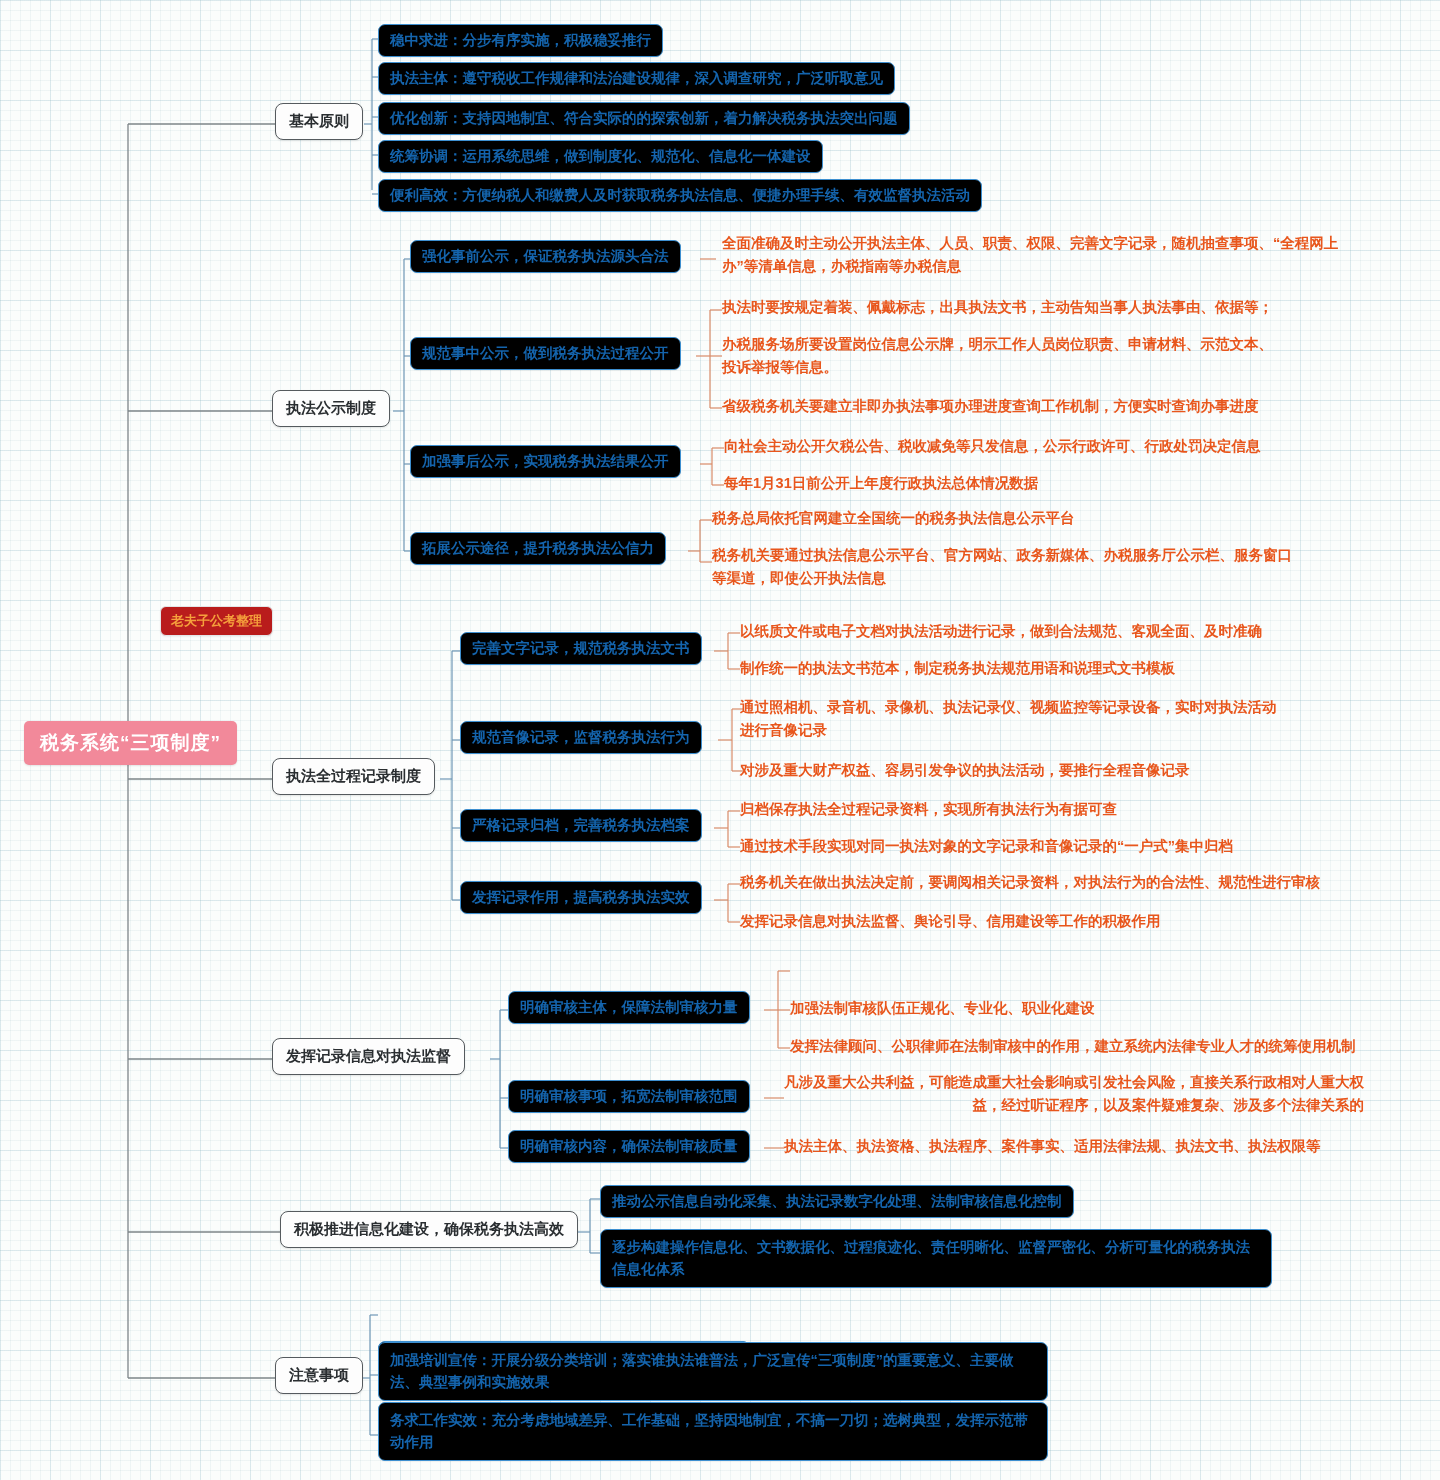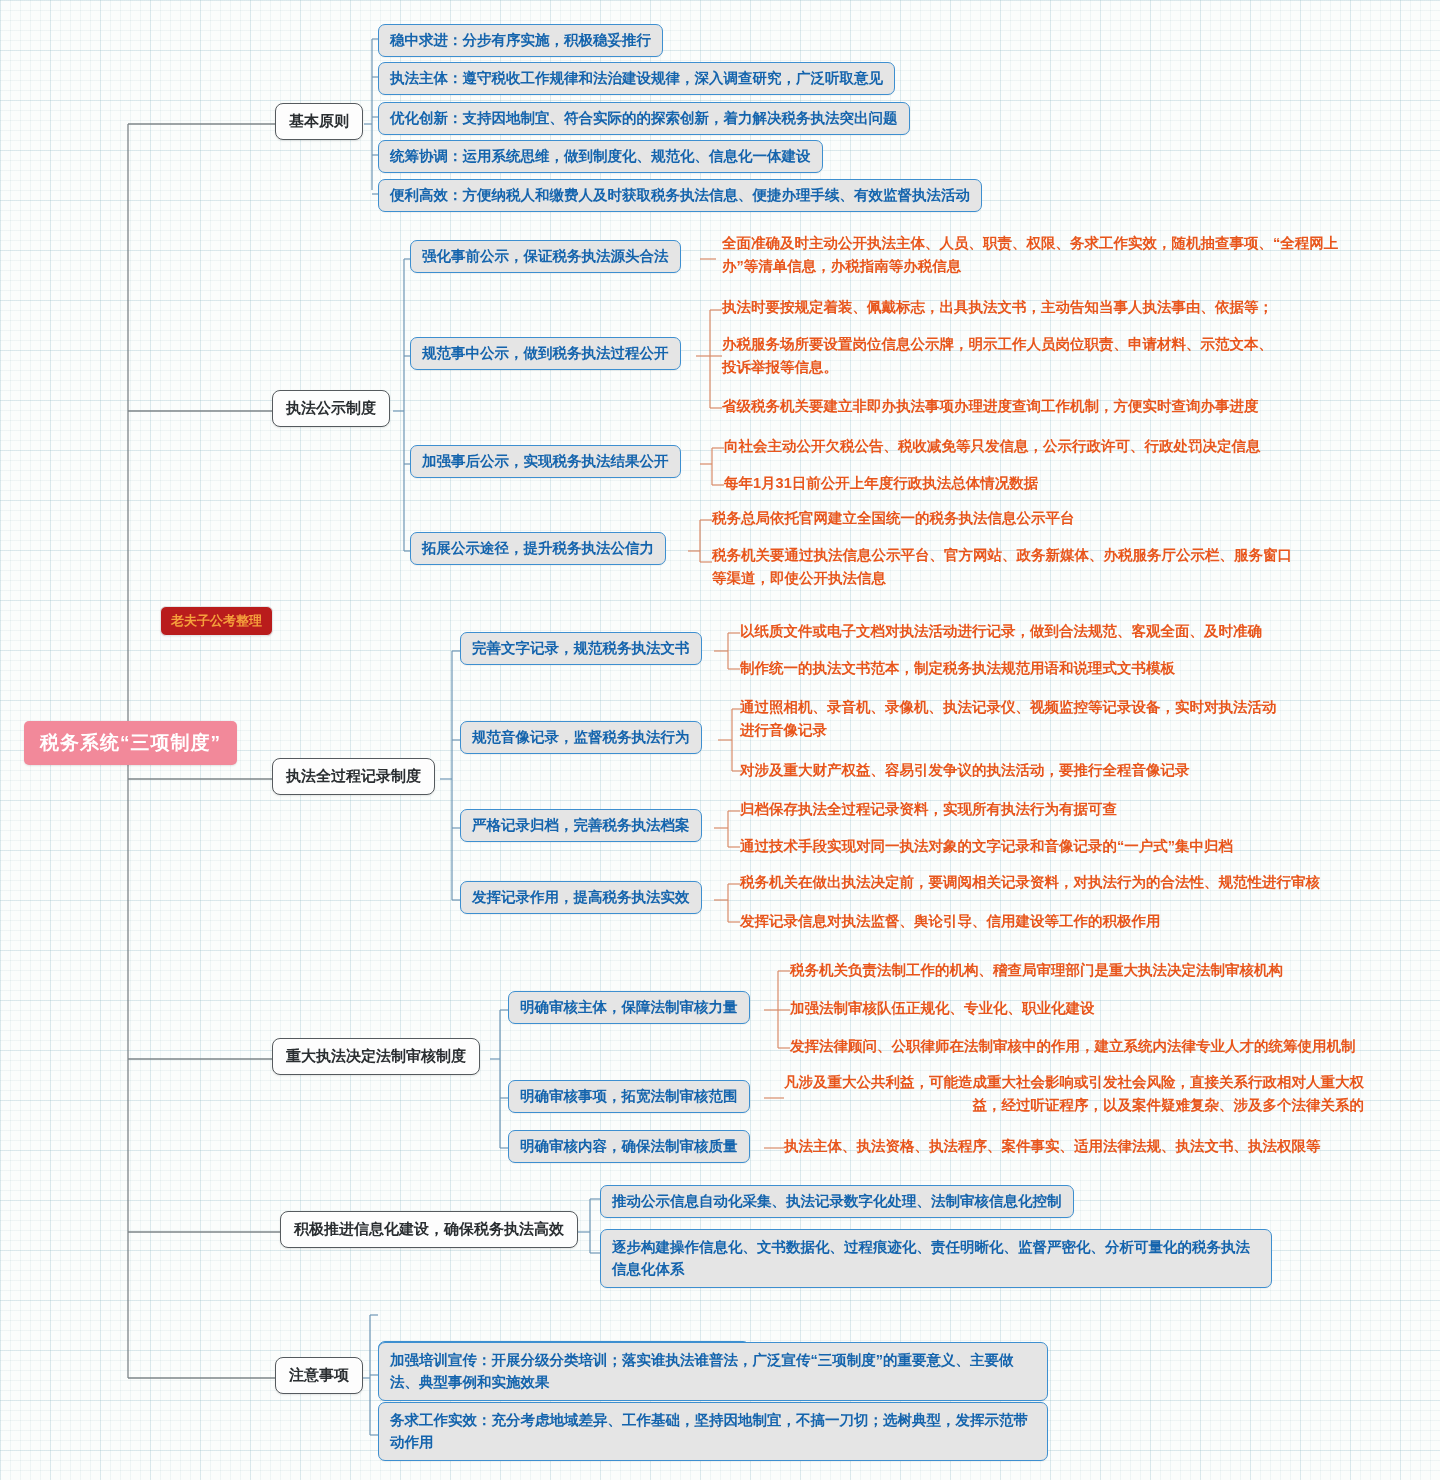--- a/index.html
+++ b/index.html
@@ -25,21 +25,21 @@
     padding:9px 16px;box-shadow:0 1px 2px rgba(0,0,0,.10);
   }
   
   .lv2{
     background:#fdfdfd;border:1.6px solid #555a5e;border-radius:8px;
     color:#2a2e31;font-size:15px;font-weight:bold;padding:8px 13px;
     box-shadow:0 1px 2px rgba(0,0,0,.10);
   }
   
   .lv3{
-    background:#e5e5e5;border:1.4px solid #3d8fd0;border-radius:7px;
+    background:#000000;border:1.4px solid #3d8fd0;border-radius:7px;
     color:#1464ad;font-size:14.5px;font-weight:bold;padding:6px 11px;
     box-shadow:0 1px 1px rgba(0,0,0,.05);
   }
   .lv3.wide{white-space:normal;line-height:1.55;}
   
   .leaf{
     color:#e8561c;font-size:14.5px;font-weight:bold;line-height:1.62;
     white-space:normal;
   }
   
@@ -162,21 +162,21 @@
 
   <div class="node lv3" style="left:378px;top:24px;">稳中求进：分步有序实施，积极稳妥推行</div>
   <div class="node lv3" style="left:378px;top:62px;">执法主体：遵守税收工作规律和法治建设规律，深入调查研究，广泛听取意见</div>
   <div class="node lv3" style="left:378px;top:102px;">优化创新：支持因地制宜、符合实际的的探索创新，着力解决税务执法突出问题</div>
   <div class="node lv3" style="left:378px;top:140px;">统筹协调：运用系统思维，做到制度化、规范化、信息化一体建设</div>
   <div class="node lv3" style="left:378px;top:179px;">便利高效：方便纳税人和缴费人及时获取税务执法信息、便捷办理手续、有效监督执法活动</div>
 
   <div class="node lv2" style="left:272px;top:390px;">执法公示制度</div>
 
   <div class="node lv3" style="left:410px;top:240px;">强化事前公示，保证税务执法源头合法</div>
-  <div class="node leaf" style="left:722px;top:232px;width:620px;">全面准确及时主动公开执法主体、人员、职责、权限、务求工作实效，随机抽查事项、“全程网上办”等清单信息，办税指南等办税信息</div>
+  <div class="node leaf" style="left:722px;top:232px;width:620px;">全面准确及时主动公开执法主体、人员、职责、权限、完善文字记录，随机抽查事项、“全程网上办”等清单信息，办税指南等办税信息</div>
 
   <div class="node lv3" style="left:410px;top:337px;">规范事中公示，做到税务执法过程公开</div>
   <div class="node leaf" style="left:722px;top:296px;width:620px;">执法时要按规定着装、佩戴标志，出具执法文书，主动告知当事人执法事由、依据等；</div>
   <div class="node leaf" style="left:722px;top:333px;width:560px;">办税服务场所要设置岗位信息公示牌，明示工作人员岗位职责、申请材料、示范文本、投诉举报等信息。</div>
   <div class="node leaf" style="left:722px;top:395px;width:640px;">省级税务机关要建立非即办执法事项办理进度查询工作机制，方便实时查询办事进度</div>
 
   <div class="node lv3" style="left:410px;top:445px;">加强事后公示，实现税务执法结果公开</div>
   <div class="node leaf" style="left:724px;top:435px;width:630px;">向社会主动公开欠税公告、税收减免等只发信息，公示行政许可、行政处罚决定信息</div>
   <div class="node leaf" style="left:724px;top:472px;width:630px;">每年1月31日前公开上年度行政执法总体情况数据</div>
 
@@ -195,24 +195,23 @@
   <div class="node leaf" style="left:740px;top:759px;width:600px;">对涉及重大财产权益、容易引发争议的执法活动，要推行全程音像记录</div>
 
   <div class="node lv3" style="left:460px;top:809px;">严格记录归档，完善税务执法档案</div>
   <div class="node leaf" style="left:740px;top:798px;width:600px;">归档保存执法全过程记录资料，实现所有执法行为有据可查</div>
   <div class="node leaf" style="left:740px;top:835px;width:640px;">通过技术手段实现对同一执法对象的文字记录和音像记录的“一户式”集中归档</div>
 
   <div class="node lv3" style="left:460px;top:881px;">发挥记录作用，提高税务执法实效</div>
   <div class="node leaf" style="left:740px;top:871px;width:660px;">税务机关在做出执法决定前，要调阅相关记录资料，对执法行为的合法性、规范性进行审核</div>
   <div class="node leaf" style="left:740px;top:910px;width:600px;">发挥记录信息对执法监督、舆论引导、信用建设等工作的积极作用</div>
 
-  <div class="node lv2" style="left:272px;top:1038px;">重大执法决定法制审核制度</div>
+  <div class="node lv2" style="left:272px;top:1038px;">发挥记录信息对执法监督</div>
 
   <div class="node lv3" style="left:508px;top:991px;">明确审核主体，保障法制审核力量</div>
-  <div class="node leaf" style="left:790px;top:959px;width:580px;">税务机关负责法制工作的机构、稽查局审理部门是重大执法决定法制审核机构</div>
   <div class="node leaf" style="left:790px;top:997px;width:560px;">加强法制审核队伍正规化、专业化、职业化建设</div>
   <div class="node leaf" style="left:790px;top:1035px;width:640px;">发挥法律顾问、公职律师在法制审核中的作用，建立系统内法律专业人才的统筹使用机制</div>
 
   <div class="node lv3" style="left:508px;top:1080px;">明确审核事项，拓宽法制审核范围</div>
   <div class="node leaf" style="left:784px;top:1071px;width:580px;text-align:right;">凡涉及重大公共利益，可能造成重大社会影响或引发社会风险，直接关系行政相对人重大权益，经过听证程序，以及案件疑难复杂、涉及多个法律关系的</div>
 
   <div class="node lv3" style="left:508px;top:1130px;">明确审核内容，确保法制审核质量</div>
   <div class="node leaf" style="left:784px;top:1135px;width:620px;">执法主体、执法资格、执法程序、案件事实、适用法律法规、执法文书、执法权限等</div>
 
   <div class="node lv2" style="left:280px;top:1211px;">积极推进信息化建设，确保税务执法高效</div>

